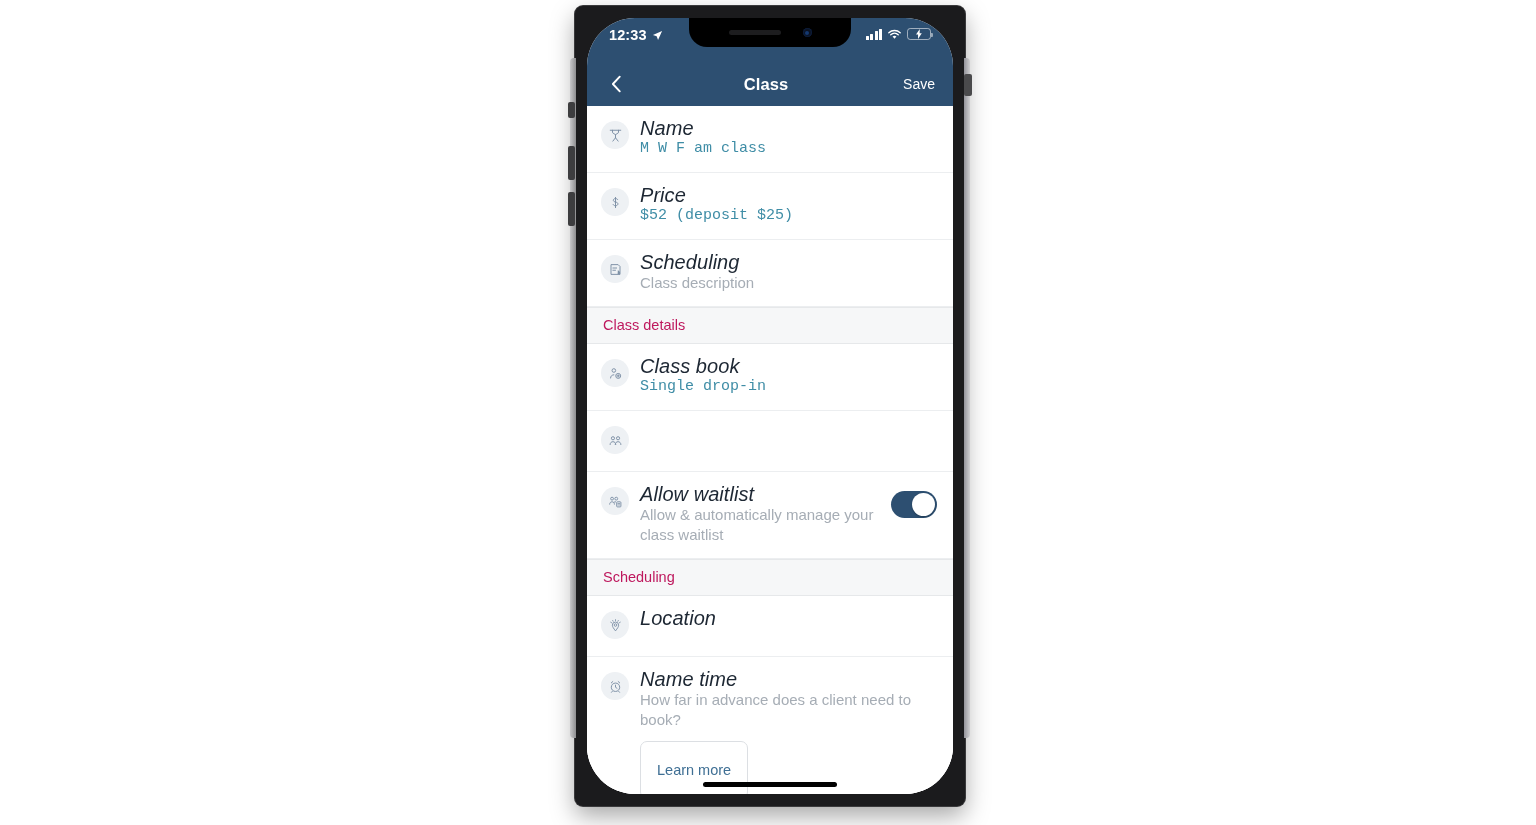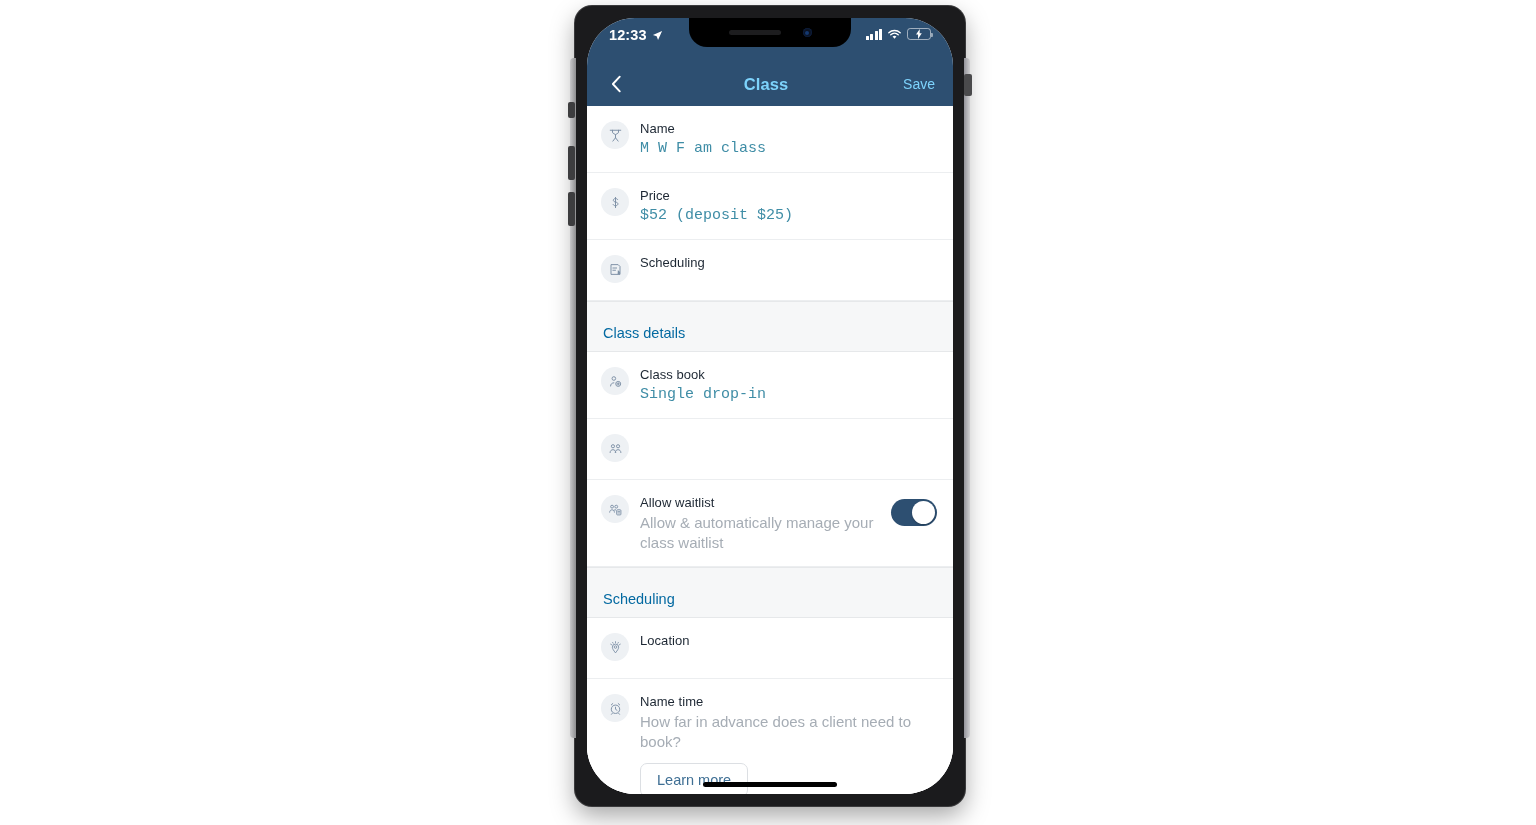--- a/index.html
+++ b/index.html
@@ -10,21 +10,21 @@
     overflow: hidden;
   }
 
   .stage { position: relative; width: 1536px; height: 825px; background:#fff; }
 
   
   .phone {
     position: absolute;
     left: 575px; top: 6px;
     width: 390px; height: 800px;
-    border-radius: 17px;
+    border-radius: 8px;
     background: #1b1b1d;
     box-shadow: 0 0 0 1px #3a3a3c, 0 10px 24px rgba(0,0,0,.35);
   }
   .phone-edge-l {
     position:absolute; left:-5px; top:52px; width:6px; height:680px;
     background: linear-gradient(to right,#c9c9cb,#8e8e90);
     border-radius: 4px 0 0 4px;
   }
   .phone-edge-r {
     position:absolute; right:-5px; top:52px; width:6px; height:680px;
@@ -83,41 +83,41 @@
     border-bottom-left-radius:18px; border-bottom-right-radius:18px;
     display:flex; align-items:center; justify-content:center; gap:22px;
     z-index:5;
   }
   .speaker { width:52px; height:5px; background:#1d1d1f; border-radius:3px; }
   .camera { width:9px; height:9px; border-radius:50%; background:#0b1220; box-shadow: inset 0 0 2px #12306b; }
   .camera::after{ content:''; display:block; width:4px; height:4px; margin:2.5px; border-radius:50%; background:#14386f; }
 
   
   .navbar {
-    height: 44px; background:#2d4f71; color:#7dd3fc;
+    height: 44px; background:#2d4f71; color:#ffffff;
     display:flex; align-items:center; justify-content:space-between;
     padding: 0 18px;
   }
   .nav-back { width:24px; height:24px; display:flex; align-items:center; justify-content:center; cursor:pointer; }
   .nav-title { font-size:16.5px; font-weight:600; letter-spacing:.1px; }
   .nav-save { font-size:14px; font-weight:400; cursor:pointer; }
 
   
   .content {
     height: calc(776px - 44px - 44px);
     background:#fff;
     overflow:hidden;
     position:relative;
   }
 
   .section-head {
     background:#f6f7f8;
-    padding: 23px 16px 10px 16px;
+    padding: 9px 16px 10px 16px;
     font-size:14.5px;
-    color:#0369a1;
+    color:#be185d;
     border-top:1px solid #e6e8ea;
     border-bottom:1px solid #e6e8ea;
   }
 
   .row {
     display:flex;
     align-items:flex-start;
     padding: 13px 16px 13px 14px;
     gap: 11px;
     background:#fff;
@@ -127,37 +127,37 @@
   }
 
   .row-icon {
     flex: 0 0 auto;
     width: 28px; height:28px; border-radius:50%;
     background:#eef1f4;
     display:flex; align-items:center; justify-content:center;
     margin-top: 2px;
   }
   .row-body { flex:1 1 auto; min-width:0; padding-top:0px; }
-  .row-title { font-size:13px; color:#1d2733; line-height:19px; letter-spacing:.05px; }
+  .row-title { font-size:20px; color:#1d2733; line-height:19px; letter-spacing:.05px;font-style:italic; }
   .row-value { font-size:15px; color:#3f8da6; line-height:20px; margin-top:1px;font-family:Liberation Mono, monospace; }
   .row-sub   { font-size:15px; color:#a6adb5; line-height:20px; margin-top:1px; }
 
   .toggle {
     flex:0 0 auto; width:46px; height:27px; border-radius:14px;
     background:#2d4f71; position:relative; margin-top:6px; cursor:pointer;
   }
   .toggle .knob {
     position:absolute; right:2px; top:2px; width:23px; height:23px;
     border-radius:50%; background:#fff; box-shadow:0 1px 2px rgba(0,0,0,.25);
   }
 
   .learn-btn {
     display:inline-block;
     margin-top: 11px;
-    padding: 8px 16px;
+    padding: 20px 16px;
     border:1px solid #dcdfe3;
     border-radius:7px;
     background:#fff;
     color:#3f6f94;
     font-size:14.5px;
     cursor:pointer;
     font-family:"Liberation Sans", sans-serif;
   }
 
   .home-indicator {
@@ -260,20 +260,21 @@
         <div class="row">
           <div class="row-icon">
             <svg viewBox="0 0 20 20" width="15" height="15">
               <path d="M4 3.5h9.5L16 6v10.5H4z" fill="none" stroke="#7d90a6" stroke-width="1.3" stroke-linejoin="round"></path>
               <path d="M6.5 8h5M6.5 11h3.5" stroke="#7d90a6" stroke-width="1.3" stroke-linecap="round"></path>
               <path d="M13.2 10.6 16 13.4l-.2 3-3-.2z" fill="#7d90a6"></path>
             </svg>
           </div>
           <div class="row-body">
             <div class="row-title">Scheduling</div>
+            <div class="row-sub">Class description</div>
           </div>
         </div>
 
         <div class="section-head">Class details</div>
 
         <div class="row">
           <div class="row-icon">
             <svg viewBox="0 0 20 20" width="15" height="15">
               <circle cx="7.8" cy="6" r="2.4" fill="none" stroke="#7d90a6" stroke-width="1.3"></circle>
               <path d="M3.4 16c0-2.6 2-4.3 4.4-4.3" fill="none" stroke="#7d90a6" stroke-width="1.3" stroke-linecap="round"></path>

